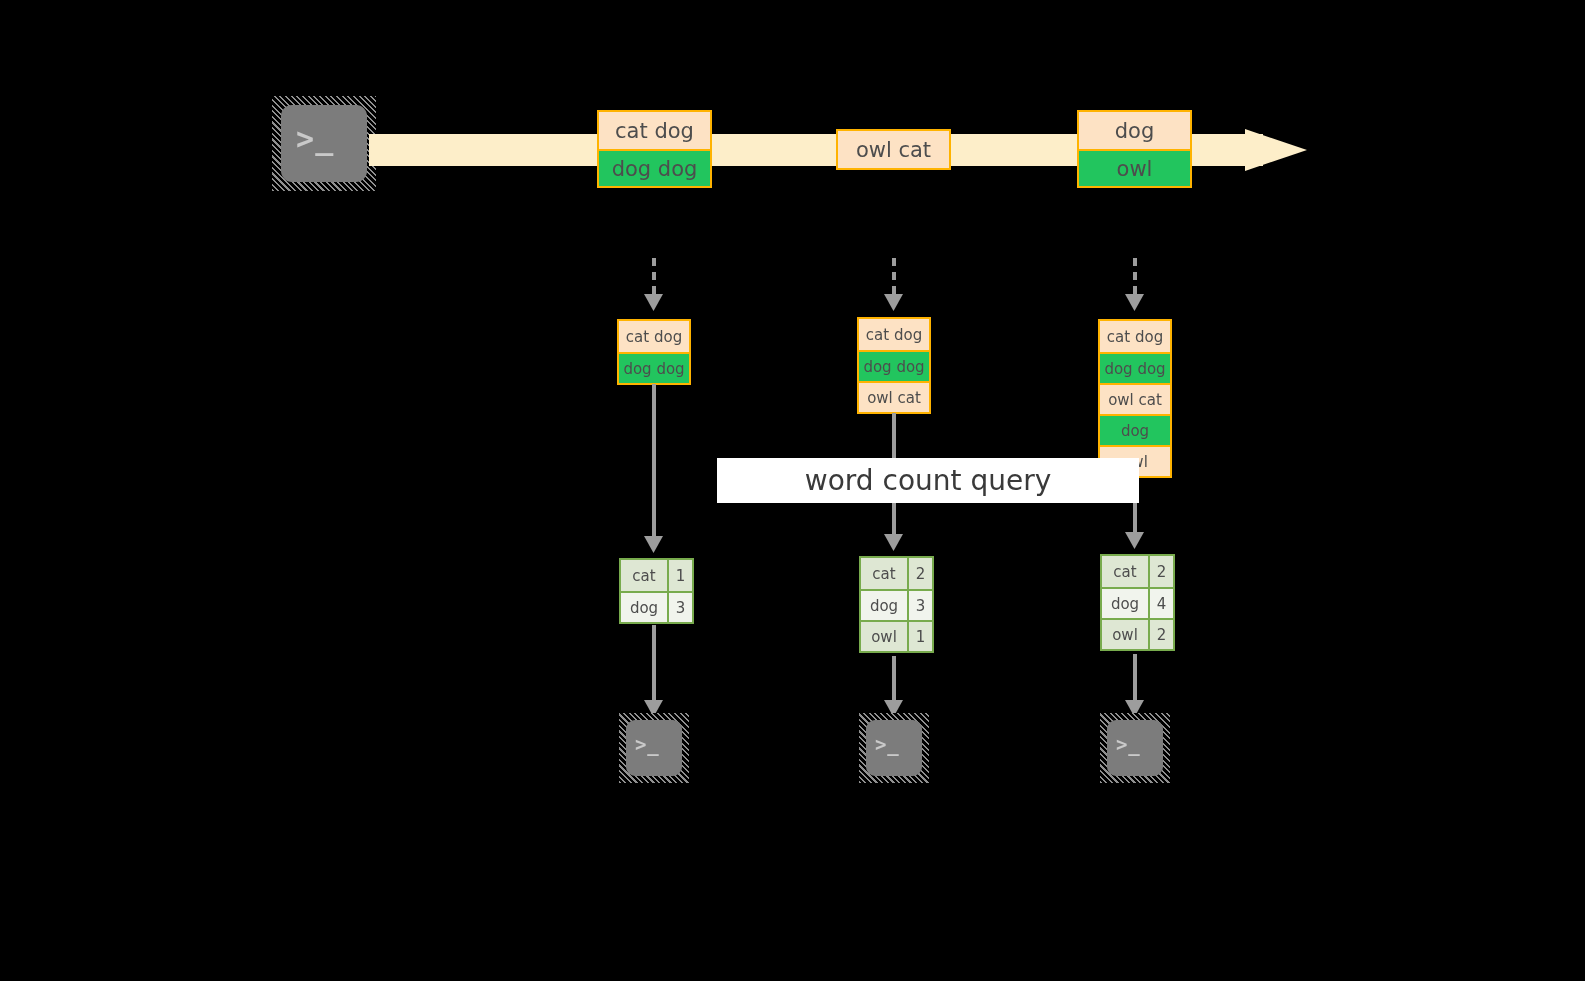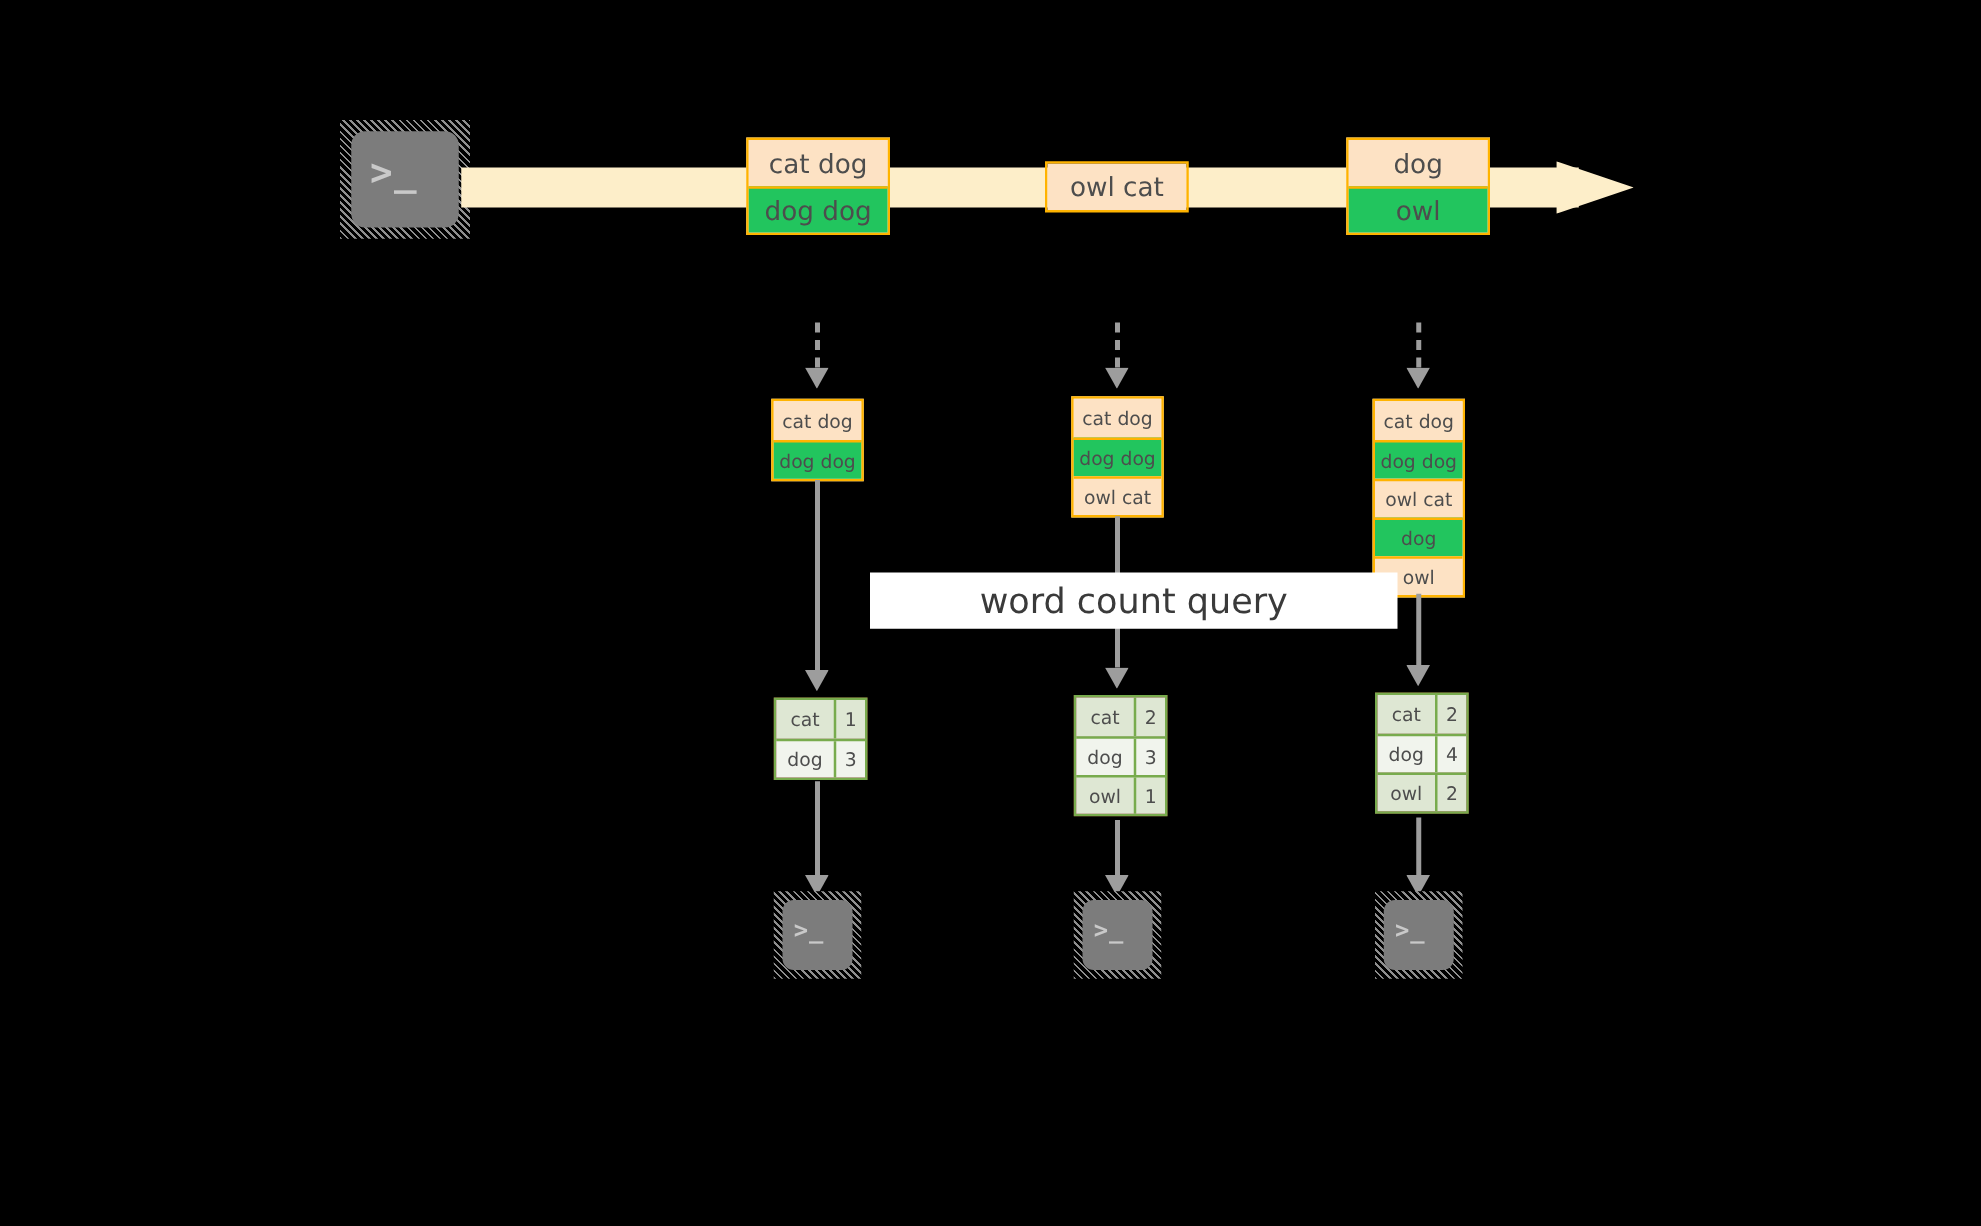--- a/index.html
+++ b/index.html
@@ -106,21 +106,21 @@
 
   
   .obox.mini { width: 74px; }
   .obox.mini .row { height: 31px; font-size: 15px; }
 
   
   .gtable {
     position: absolute;
     box-sizing: border-box;
     border: 2.5px solid #78ab4d;
-    background: #7f1d1d;
+    background: #a16207;
     display: flex;
     flex-direction: column;
   }
   .gtable .grow {
     display: flex;
     height: 31px;
     box-sizing: border-box;
   }
   .gtable .grow + .grow { border-top: 2.5px solid #78ab4d; }
   .gtable .grow.dark  { background: #dee7d3; }
@@ -151,21 +151,21 @@
     position: absolute;
     width: 19px;
     height: 17px;
     background: #9d9d9d;
     clip-path: polygon(0 0, 100% 0, 50% 100%);
   }
 
   
   .query-band {
     position: absolute;
-    left: 696px;
+    left: 717px;
     top: 458px;
     width: 422px;
     height: 45px;
     background: #ffffff;
     display: flex;
     align-items: center;
     justify-content: center;
   }
   .query-band .qtext {
     font-size: 28px;

